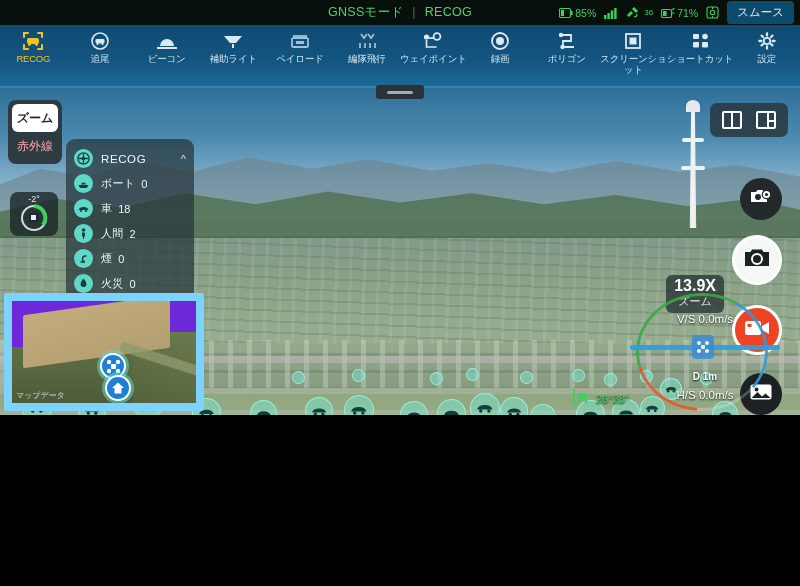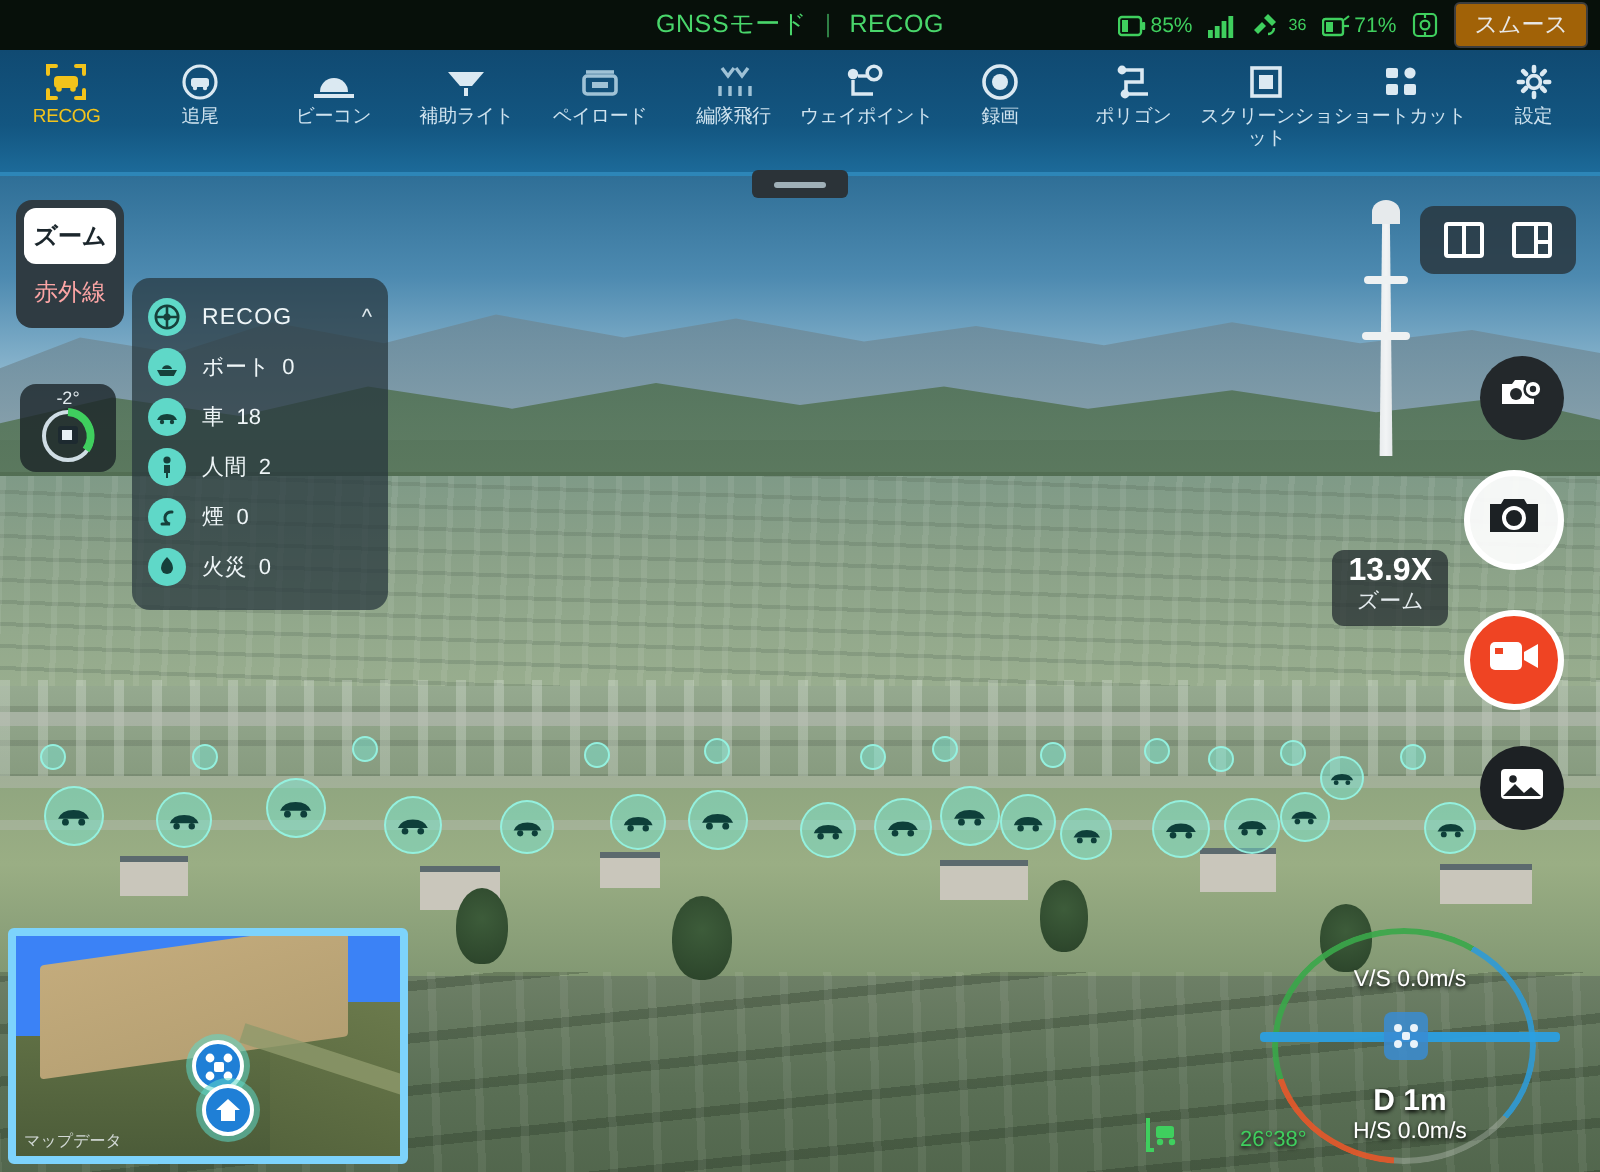--- a/index.html
+++ b/index.html
@@ -1,37 +1,37 @@
 <!DOCTYPE html>
 <html lang="ja"><head>
 <meta charset="utf-8">
 <style>
   * { margin:0; padding:0; box-sizing:border-box; }
   html,body { width:800px; height:586px; overflow:hidden; background:#000; }
   body { font-family:"Liberation Sans","DejaVu Sans",sans-serif; }
 
-  #app { position:relative; width:800px; height:586px; overflow:hidden; background:#0b0f12; }
+  #app { position:relative; width:800px; height:415px; overflow:hidden; background:#0b0f12; }
 
   
   .statusbar{
     position:absolute; left:0; top:0; width:800px; height:25px;
     background:#07100a; display:flex; align-items:center; z-index:40;
   }
   .sb-title{
     position:absolute; left:0; right:0; text-align:center;
     color:#49d66b; font-size:12.5px; letter-spacing:.3px;
   }
   .sb-title .sep{ color:#2f7f45; margin:0 5px; }
   .sb-right{
     position:absolute; right:6px; display:flex; align-items:center; gap:8px;
   }
   .sb-item{ display:flex; align-items:center; gap:2px; color:#3fcf5e; font-size:10.5px; }
   .sb-item svg{ display:block; }
   .smooth-btn{
-    background:#a16207; color:#e8e8e8; font-size:11.5px;
+    background:#0c4a6e; color:#e8e8e8; font-size:11.5px;
     padding:3px 9px; border-radius:3px; border:1px solid #3d3d3d;font-family:Liberation Serif, serif;
   }
 
   
   .toolbar{
     position:absolute; left:0; top:25px; width:800px; height:63px;
     background:linear-gradient(180deg,#0f4a73 0%,#13557f 55%,#1b6punchy 100%);
     background:linear-gradient(180deg,#104a72 0%,#135681 60%,#1d6c9b 100%);
     display:flex; z-index:39;
   }
@@ -212,22 +212,22 @@
     position:absolute; border-radius:50%;
     background:rgba(120,235,215,.45);
     border:1.5px solid rgba(150,245,228,.9);
     display:flex; align-items:center; justify-content:center; z-index:10;
   }
   .det.small{ width:13px; height:13px; border-width:1px; }
 
   
   .minimap{
     position:absolute; left:4px; bottom:4px; width:200px; height:118px;
-    border:4px solid #7dd3fc; border-radius:3px; overflow:hidden; z-index:25;
-    background:#3b82f6;
+    border:8px solid #7dd3fc; border-radius:3px; overflow:hidden; z-index:25;
+    background:#6d28d9;
   }
   .mm-field{
     position:absolute; left:6%; top:4%; width:80%; height:52%;
     background:linear-gradient(170deg,#c3ab7c,#b49f72);
     transform:skewY(-8deg); border-radius:2px;
   }
   .mm-veg{
     position:absolute; left:0; top:45%; width:100%; height:55%;
     background:linear-gradient(180deg,#5f6f44,#4c5c39);
   }
@@ -267,29 +267,29 @@
     background:#2b9fe0; border-radius:2px; opacity:.95;
   }
   .hud-drone{
     position:absolute; left:62px; top:42px; width:22px; height:24px;
     background:rgba(58,140,210,.85); border-radius:4px;
     display:flex; align-items:center; justify-content:center;
   }
   .hud-t{ position:absolute; width:150px; text-align:center; color:#fff; text-shadow:0 1px 2px #000; }
   .hud-atl{ top:2px; font-size:15px; font-weight:bold; }
   .hud-vs{ top:20px; font-size:11.5px; }
-  .hud-d{ top:78px; font-size:15px; font-weight:bold; }
+  .hud-d{ top:78px; font-size:10px; font-weight:bold; }
   .hud-hs{ top:96px; font-size:11.5px; }
 
   
   .gimbal{
     position:absolute; left:572px; bottom:4px; z-index:24;
     display:flex; align-items:center; gap:4px;
   }
-  .gimbal-txt{ color:#3fcf5e; font-size:11px; text-shadow:0 1px 2px #000;margin-left:24px; }
+  .gimbal-txt{ color:#3fcf5e; font-size:11px; text-shadow:0 1px 2px #000; }
   .gimbal-sub{
     position:absolute; left:572px; bottom:-10px; color:#3fcf5e; font-size:9.5px; opacity:.9;
   }
 </style>
 </head>
 <body>
 
 <div id="app">
 
   <div class="statusbar">

